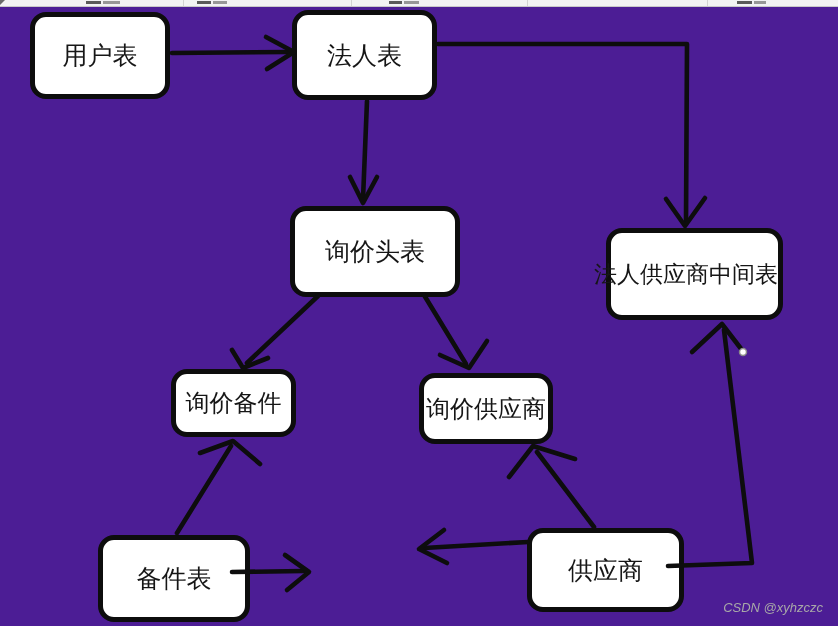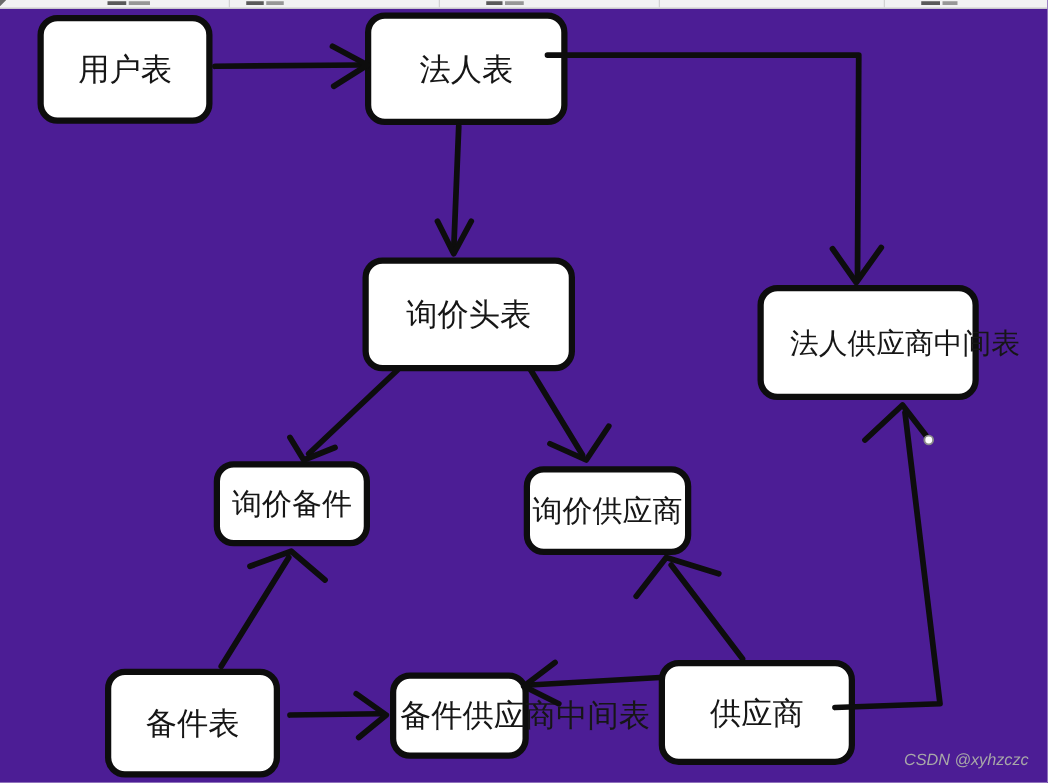--- a/index.html
+++ b/index.html
@@ -12,27 +12,27 @@
   .tb-frag.light{background:#979797;}
   .tb-div{position:absolute;top:0;width:1px;height:6px;background:#d2d2d2;}
   #tb-corner{position:absolute;left:0;top:0;width:5px;height:5px;background:#6a6a6a;clip-path:polygon(0 0,100% 0,0 100%);}
 
   
   .node{position:absolute;box-sizing:border-box;background:#ffffff;border:5px solid #0d0d0d;
         border-radius:16px;display:flex;align-items:center;justify-content:center;
         font-size:25px;color:#161616;z-index:10;}
   .node .lbl{white-space:nowrap;}
   #n-user{left:30px;top:12px;width:140px;height:87px;}
-  #n-legal{left:292px;top:10px;width:162px;height:90px;}
+  #n-legal{left:292px;top:10px;width:145px;height:90px;}
   #n-header{left:290px;top:206px;width:170px;height:91px;}
-  #n-legalmid{left:606px;top:228px;width:177px;height:92px;justify-content:flex-start;padding-left:21px;font-size:23px;}
+  #n-legalmid{left:606px;top:228px;width:177px;height:92px;justify-content:flex-end;padding-left:21px;font-size:23px;}
   #n-legalmid .lbl{overflow:visible;}
   #n-iparts{left:171px;top:369px;width:125px;height:68px;font-size:24px;}
   #n-isupplier{left:419px;top:373px;width:134px;height:71px;font-size:24px;}
-  #n-parts{left:84px;top:535px;width:140px;height:87px;}
+  #n-parts{left:98px;top:535px;width:152px;height:87px;}
   #n-partsmid{left:312px;top:538px;width:111px;height:69px;justify-content:flex-start;padding-left:3px;}
   #n-supplier{left:527px;top:528px;width:157px;height:84px;}
 
   
   #edges{position:absolute;left:0;top:0;z-index:20;pointer-events:none;}
   .edge{stroke:#0d0d0d;stroke-width:4.6;fill:none;stroke-linecap:round;stroke-linejoin:round;}
 
   #watermark{position:absolute;right:15px;bottom:11px;font-size:13px;color:#a8a8a8;z-index:25;font-style:italic;}
 </style>
 </head>
@@ -69,23 +69,20 @@
     <span class="lbl">法人供应商中间表</span>
   </div>
   <div class="node" id="n-iparts">
     <span class="lbl">询价备件</span>
   </div>
   <div class="node" id="n-isupplier">
     <span class="lbl">询价供应商</span>
   </div>
   <div class="node" id="n-parts">
     <span class="lbl">备件表</span>
-  </div>
-  <div class="node" id="n-partsmid">
-    <span class="lbl">备件供应商中间表</span>
   </div>
   <div class="node" id="n-supplier">
     <span class="lbl">供应商</span>
   </div>
 
   <svg id="edges" width="838" height="626" viewBox="0 0 838 626">
 
     <g>
       <path class="edge" d="M172,53 L288,52"></path>
       <path class="edge" d="M266,37 L294,52 L267,69"></path>

